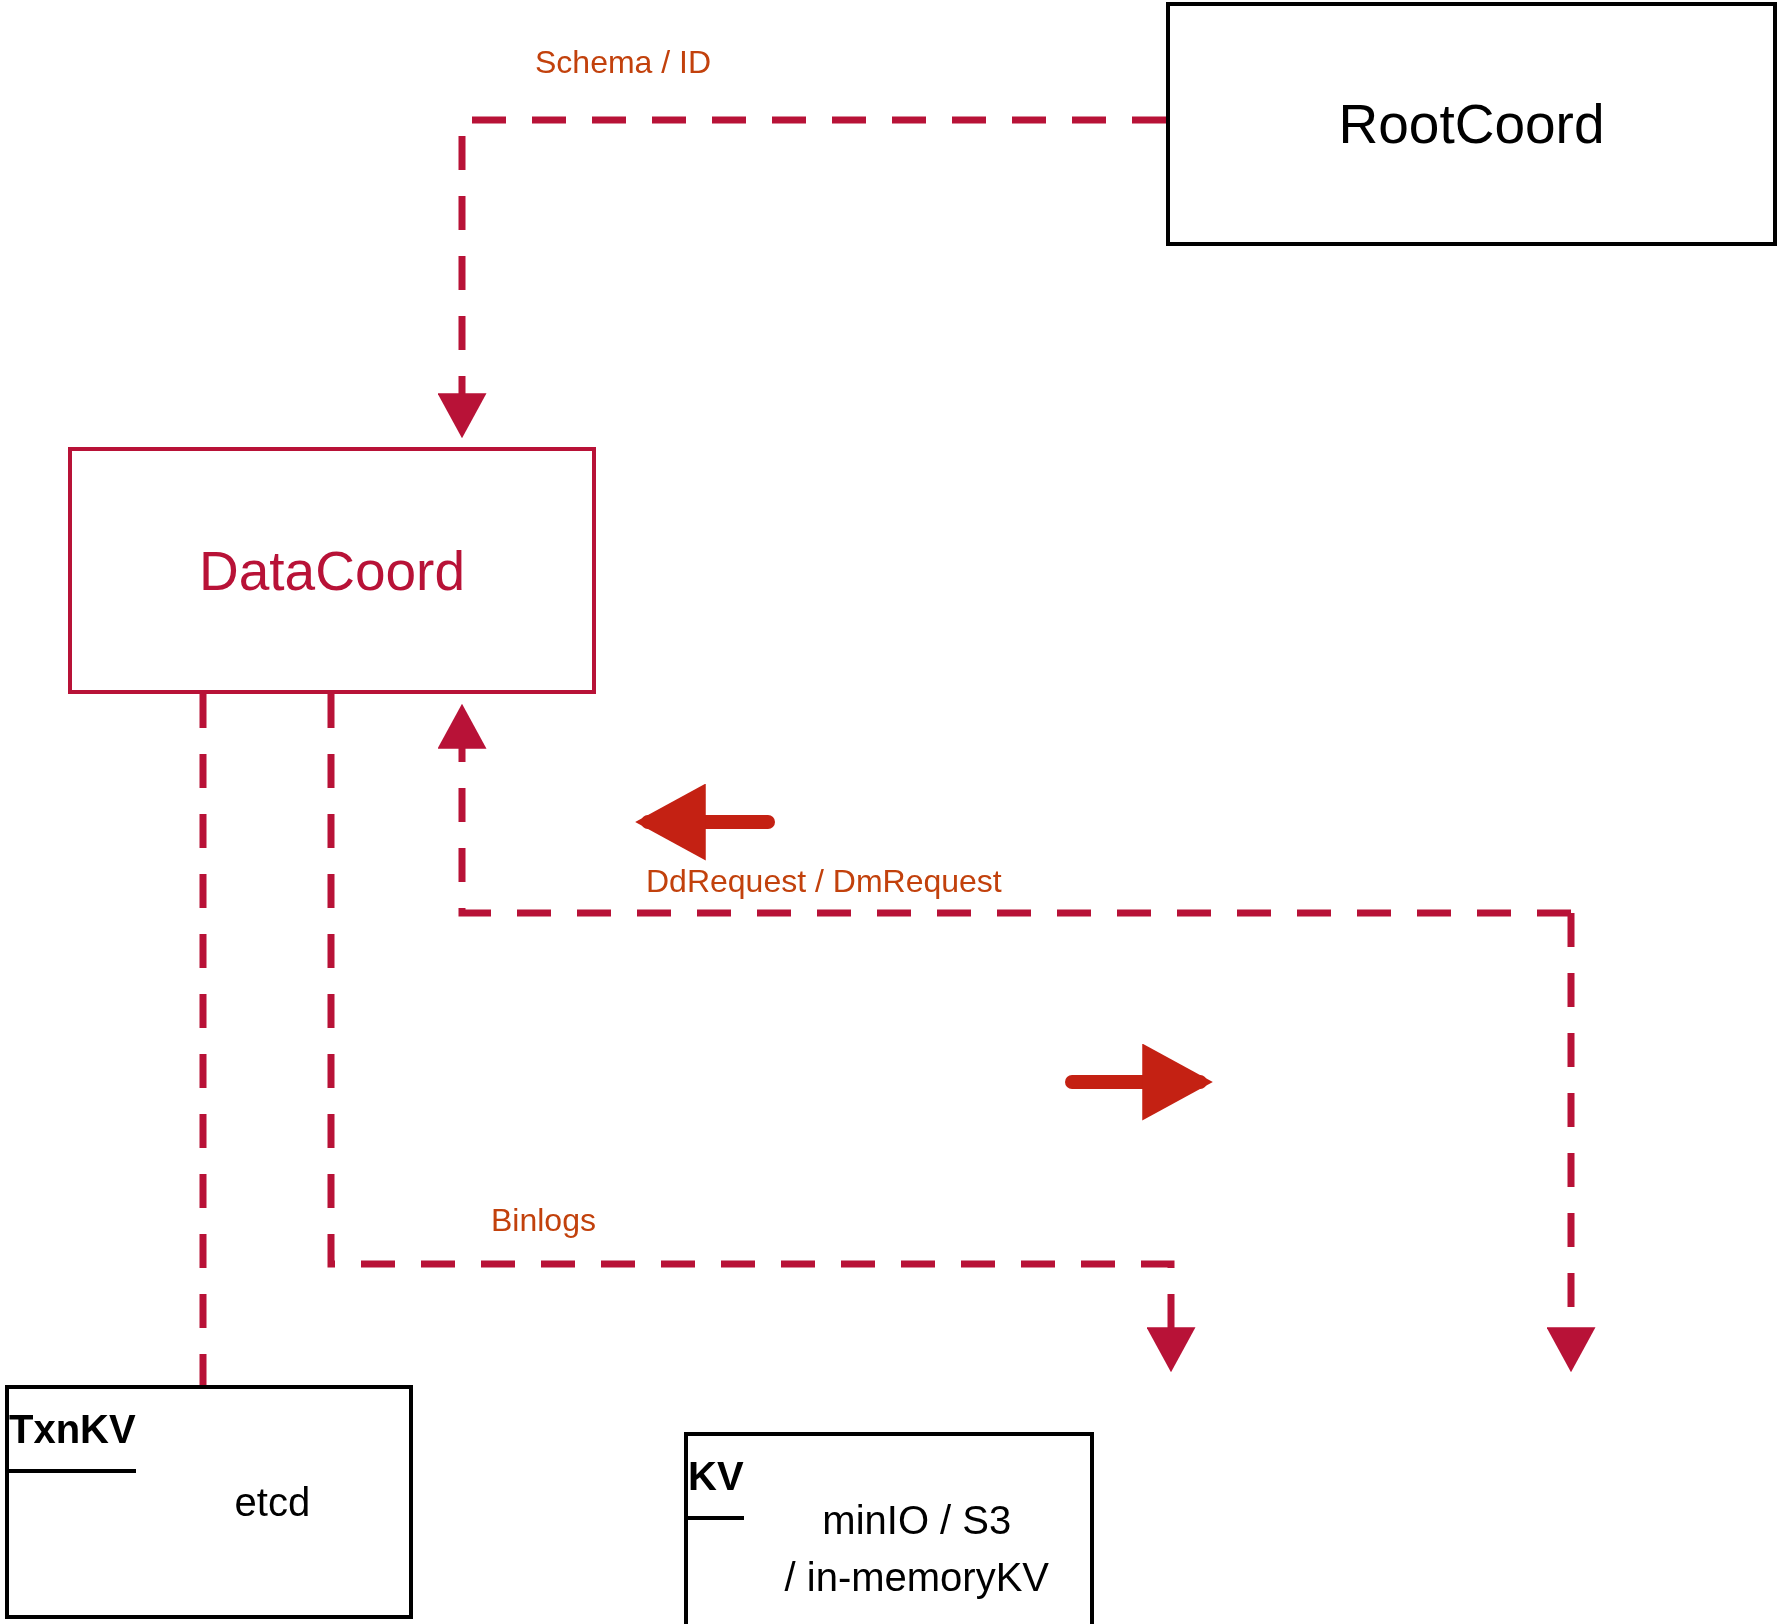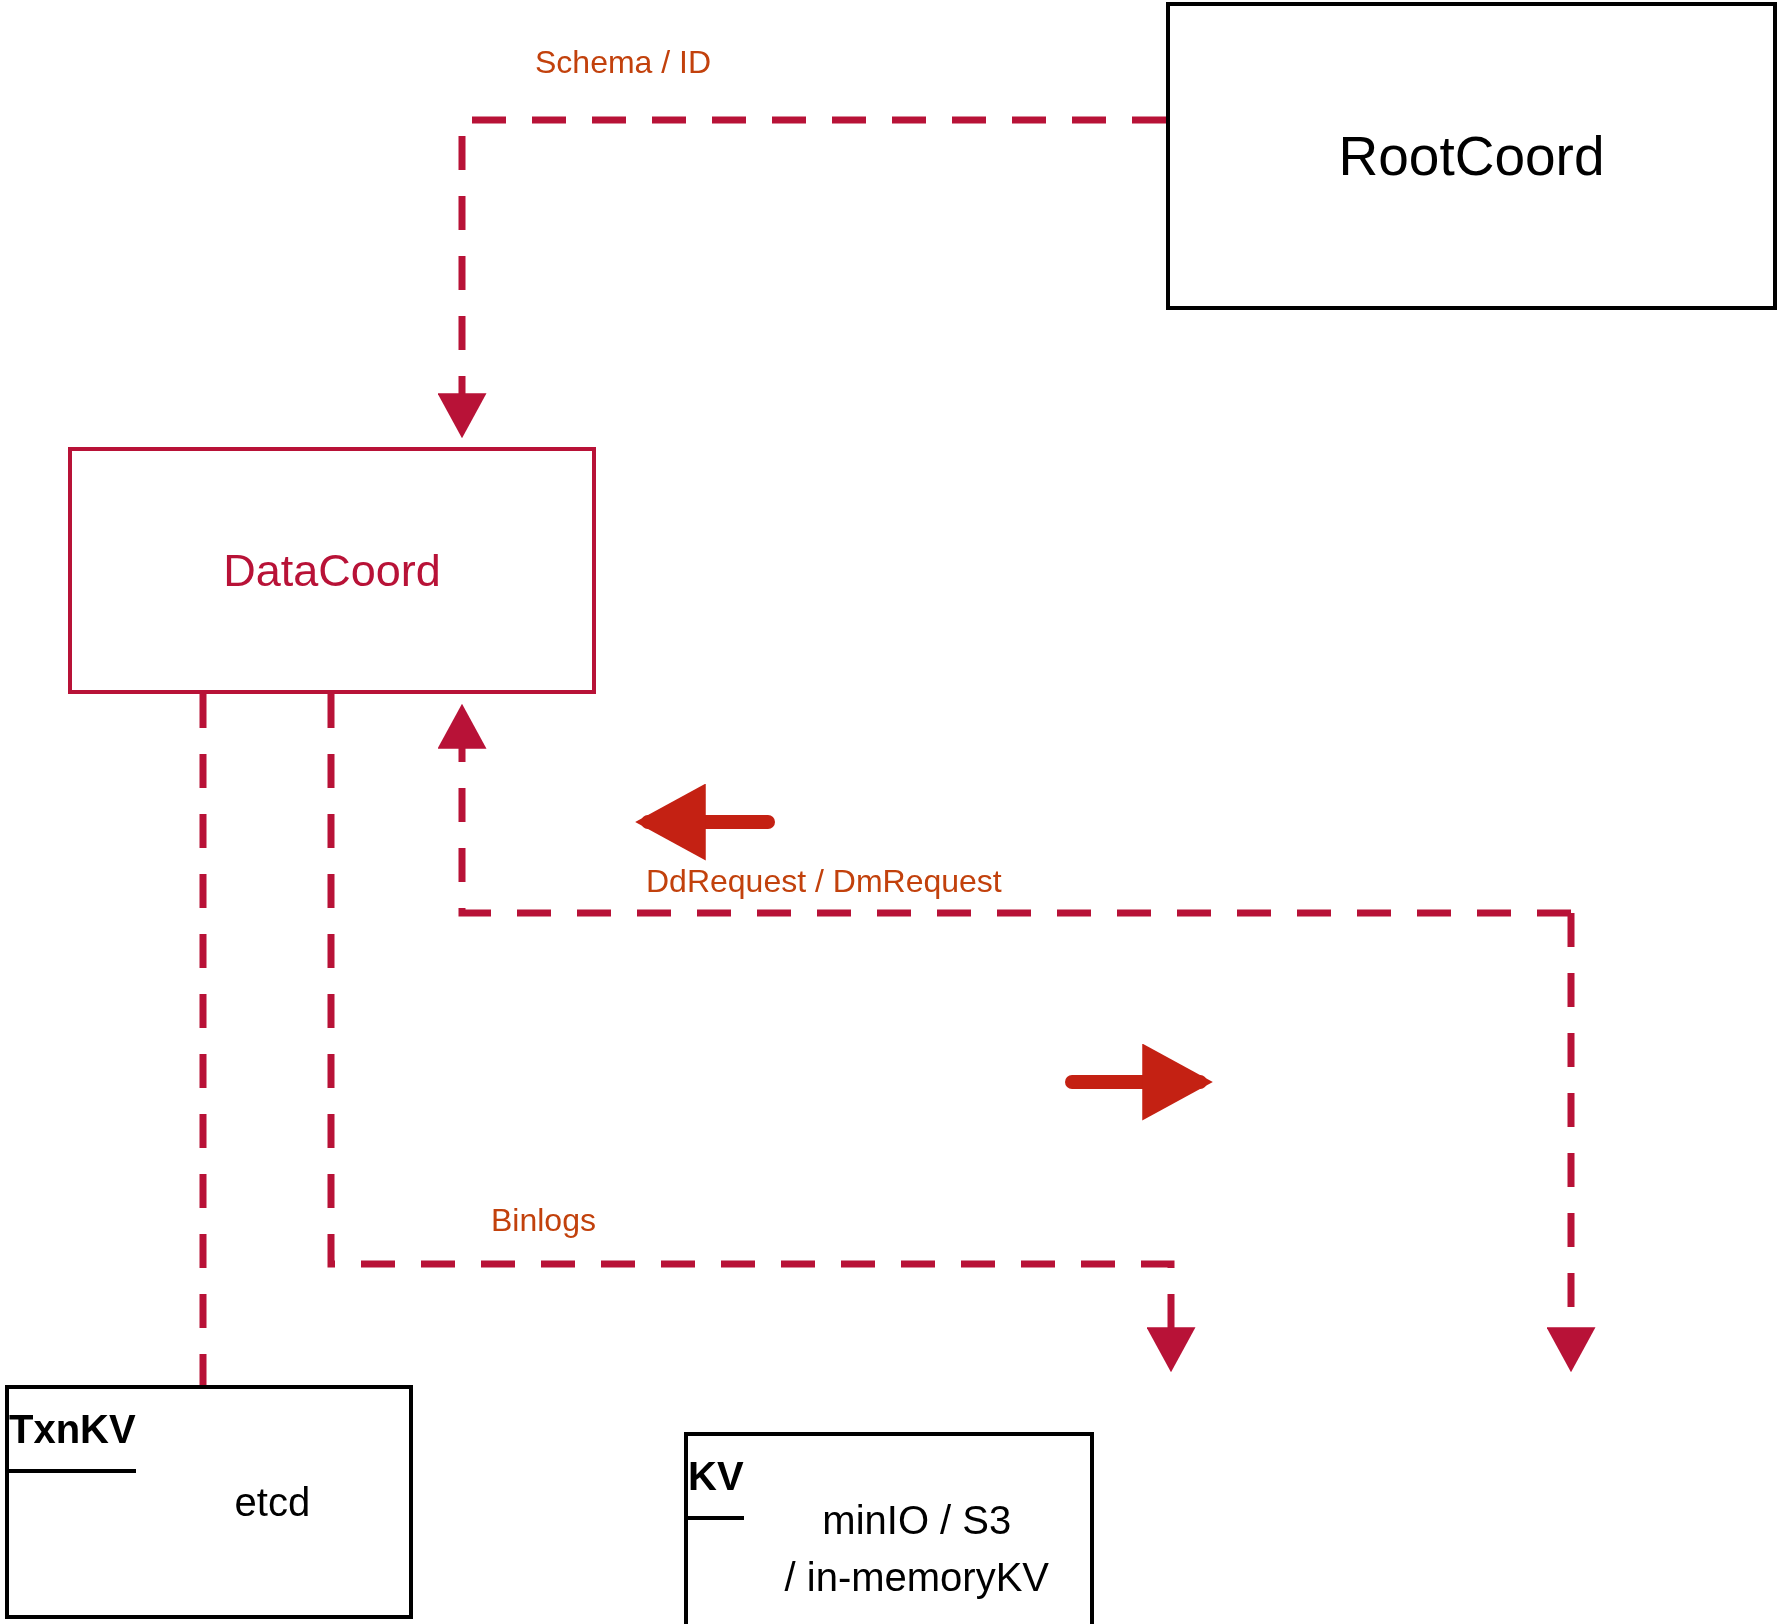--- a/index.html
+++ b/index.html
@@ -40,21 +40,21 @@
     color: #000000;
     font-weight: 400;
   }
   .node-accent {
     border: 4px solid #b81237;
     display: flex;
     align-items: center;
     justify-content: center;
   }
   .node-accent .node-title {
-    font-size: 45px;
+    font-size: 55px;
     color: #b81237;
     font-weight: 400;
   }
   .node-split {
     border: 4px solid #000000;
     display: flex;
     flex-direction: row;
     background: #ffffff;
   }
   .node-split .split-header {
@@ -109,21 +109,21 @@
 
     <path d="M 203 694 L 203 1385" fill="none" stroke="#b81237" stroke-width="7" stroke-dasharray="34 26"></path>
 
     <path d="M 331 694 L 331 1264 L 1171 1264 L 1171 1364" fill="none" stroke="#b81237" stroke-width="7" stroke-dasharray="34 26" marker-end="url(#dashArrow)"></path>
 
     <path d="M 768 822 L 648 822" fill="none" stroke="#c42113" stroke-width="14" stroke-linecap="round" marker-end="url(#solidArrow)"></path>
 
     <path d="M 1072 1082 L 1200 1082" fill="none" stroke="#c42113" stroke-width="14" stroke-linecap="round" marker-end="url(#solidArrow)"></path>
   </svg>
 
-  <div class="node-box node-plain" style="left:1166px; top:2px; width:611px; height:308px;">
+  <div class="node-box node-plain" style="left:1166px; top:2px; width:611px; height:244px;">
     <span class="node-title">RootCoord</span>
   </div>
 
   <div class="node-box node-accent" style="left:68px; top:447px; width:528px; height:247px;">
     <span class="node-title">DataCoord</span>
   </div>
 
   <div class="node-box node-split" style="left:5px; top:1385px; width:408px; height:234px;">
     <div class="split-header">TxnKV</div>
     <div class="split-body">

